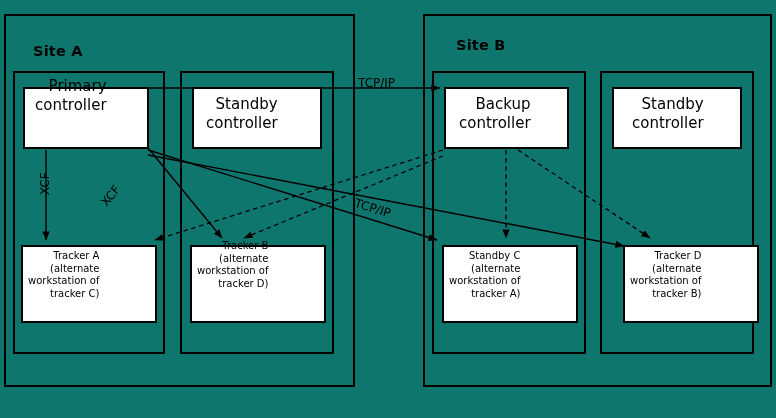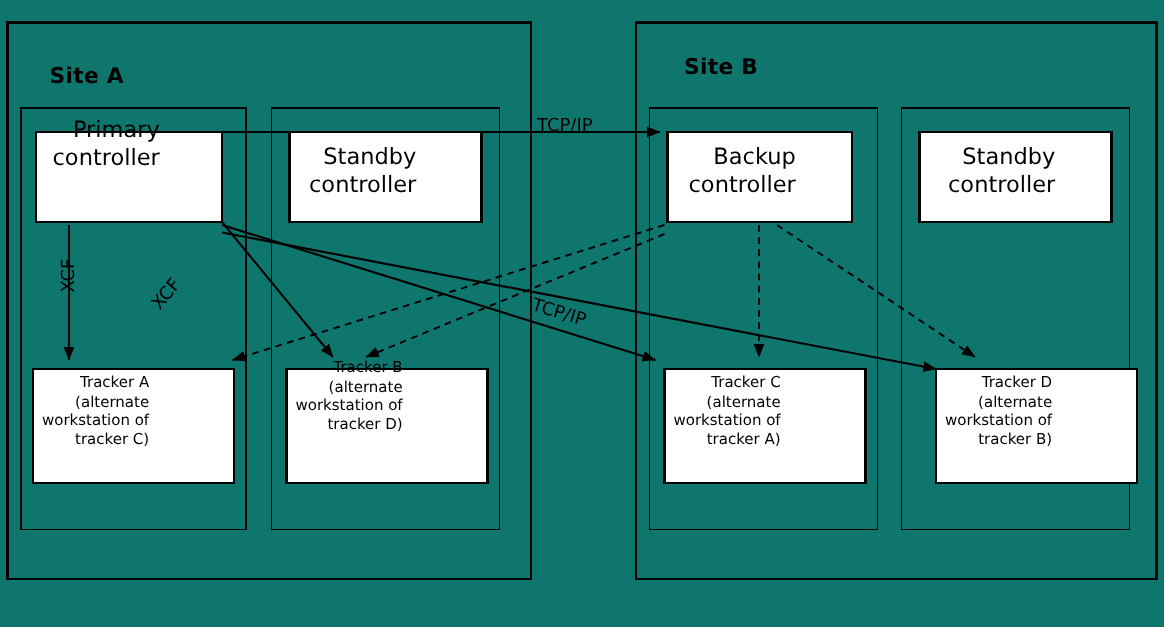--- a/index.html
+++ b/index.html
@@ -120,21 +120,21 @@
 controller</div>
 
   <div class="tracker-label" style="left:28px; top:250px;">Tracker A
 (alternate
  workstation of
  tracker C)</div>
   <div class="tracker-label" style="left:197px; top:240px;">Tracker B
 (alternate
  workstation of
  tracker D)</div>
-  <div class="tracker-label" style="left:449px; top:250px;">Tracker C
+  <div class="tracker-label" style="left:449px; top:250px;">Standby C
 (alternate
  workstation of
  tracker A)</div>
   <div class="tracker-label" style="left:630px; top:250px;">Tracker D
 (alternate
  workstation of
  tracker B)</div>
 
   <div class="edge-label" style="left:38px; top:195px; transform:rotate(-90deg);">XCF</div>
   <div class="edge-label" style="left:98px; top:200px; transform:rotate(-50deg);">XCF</div>

